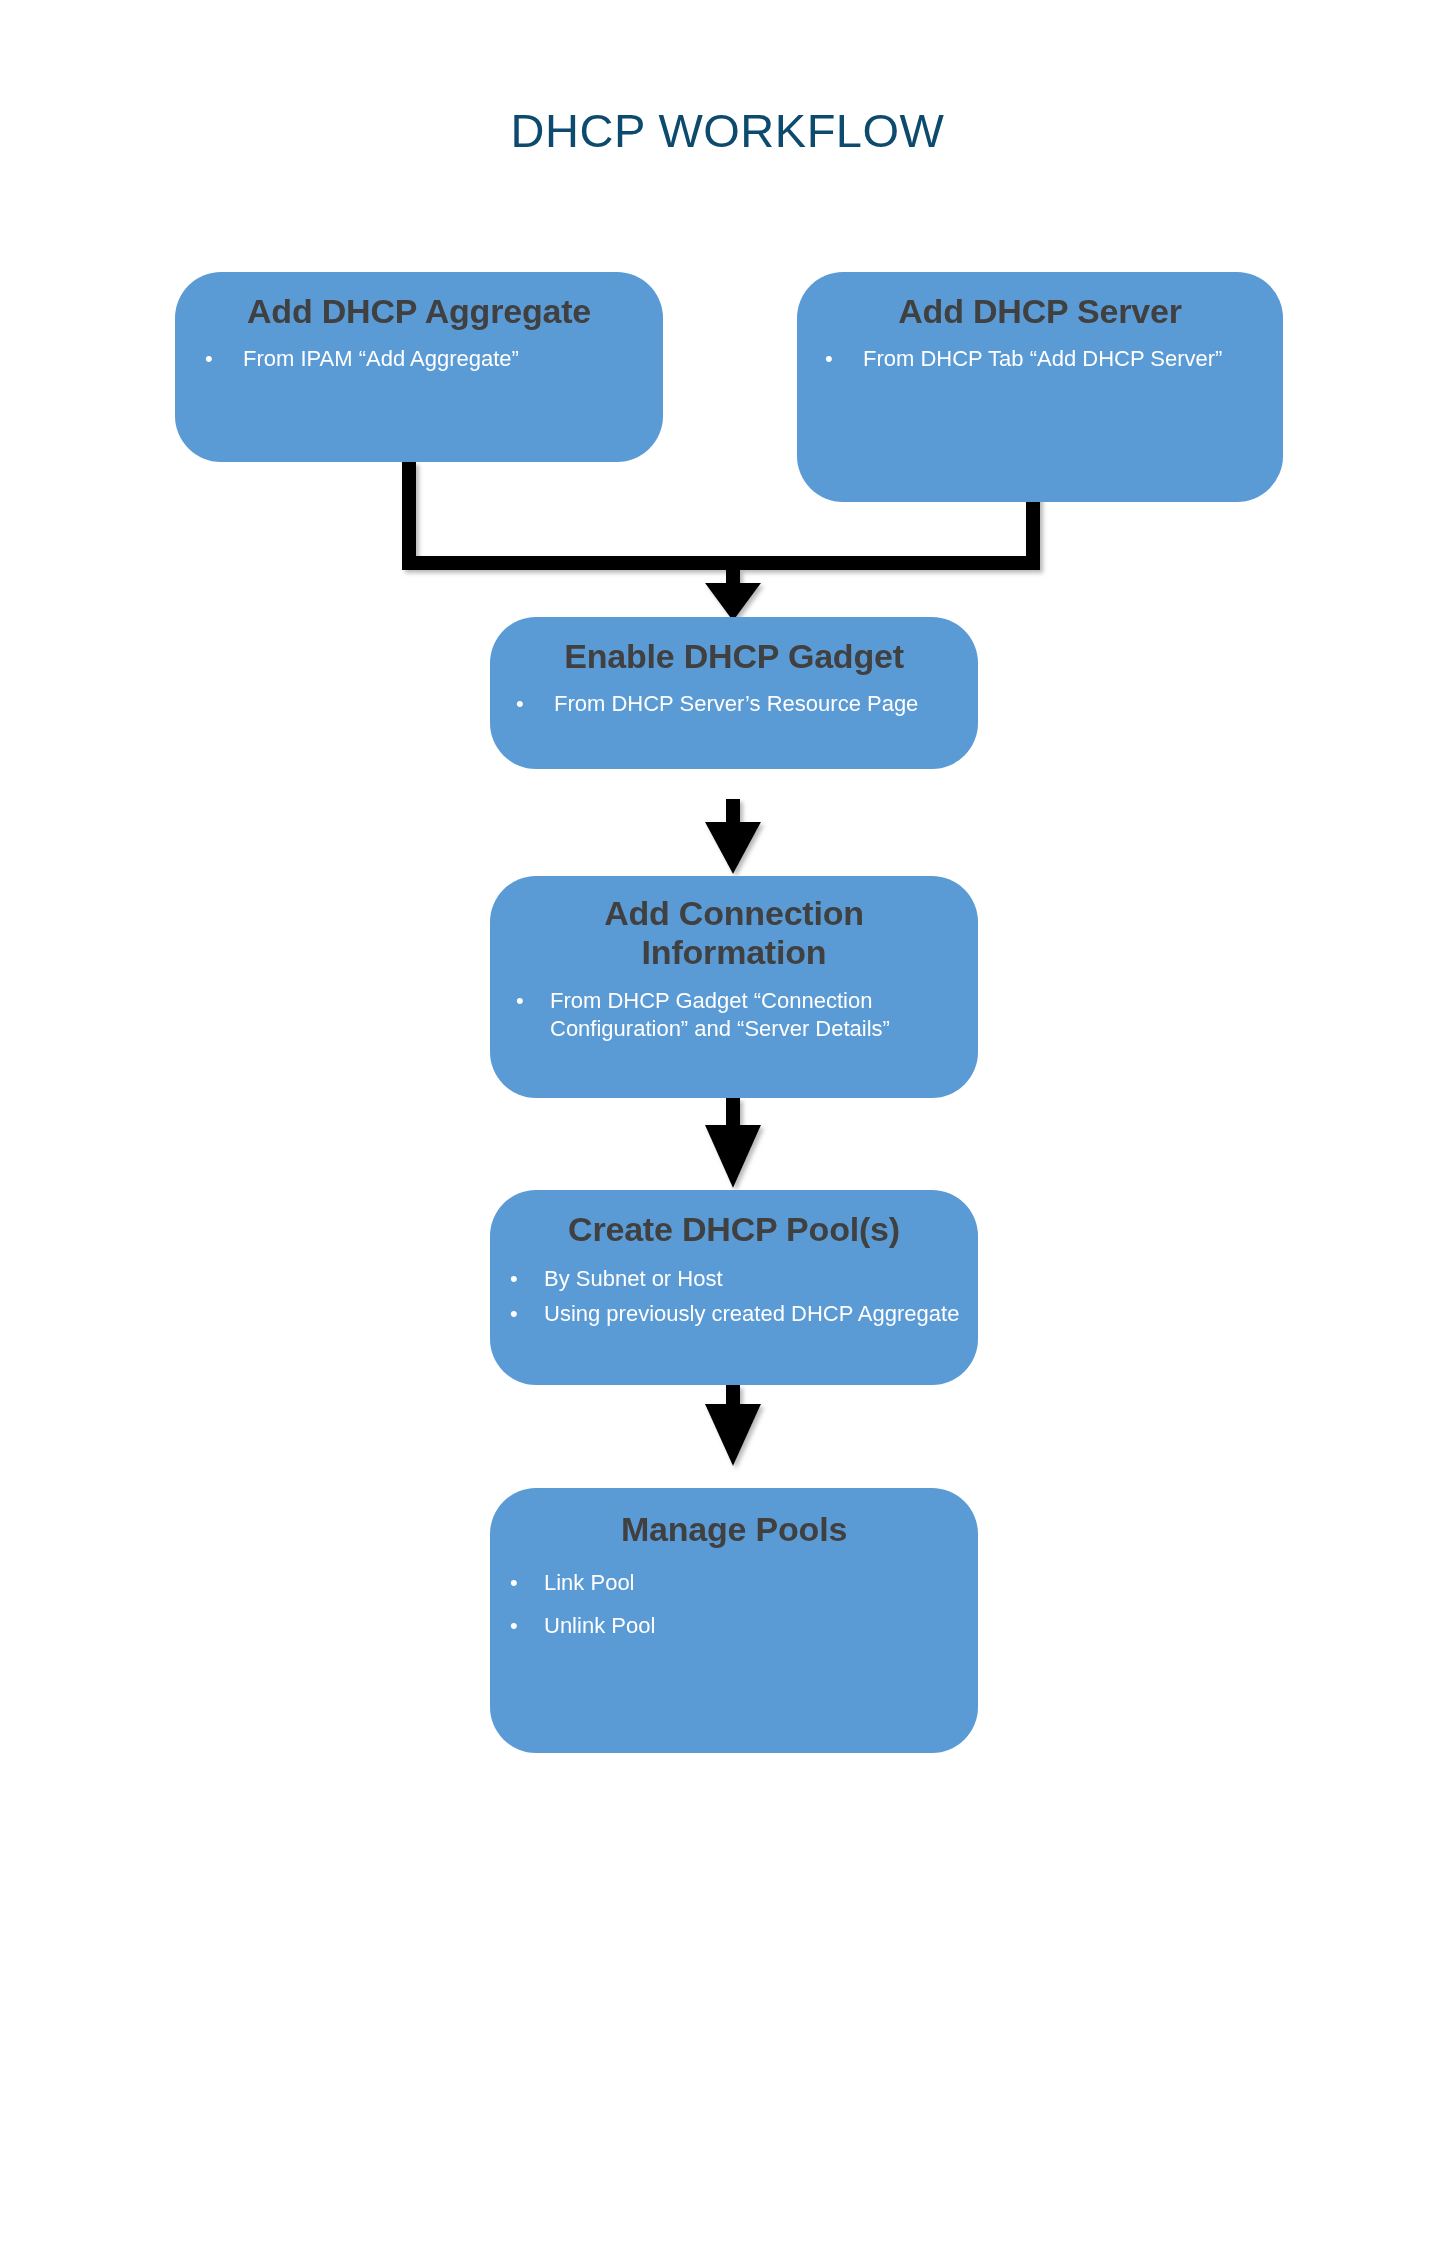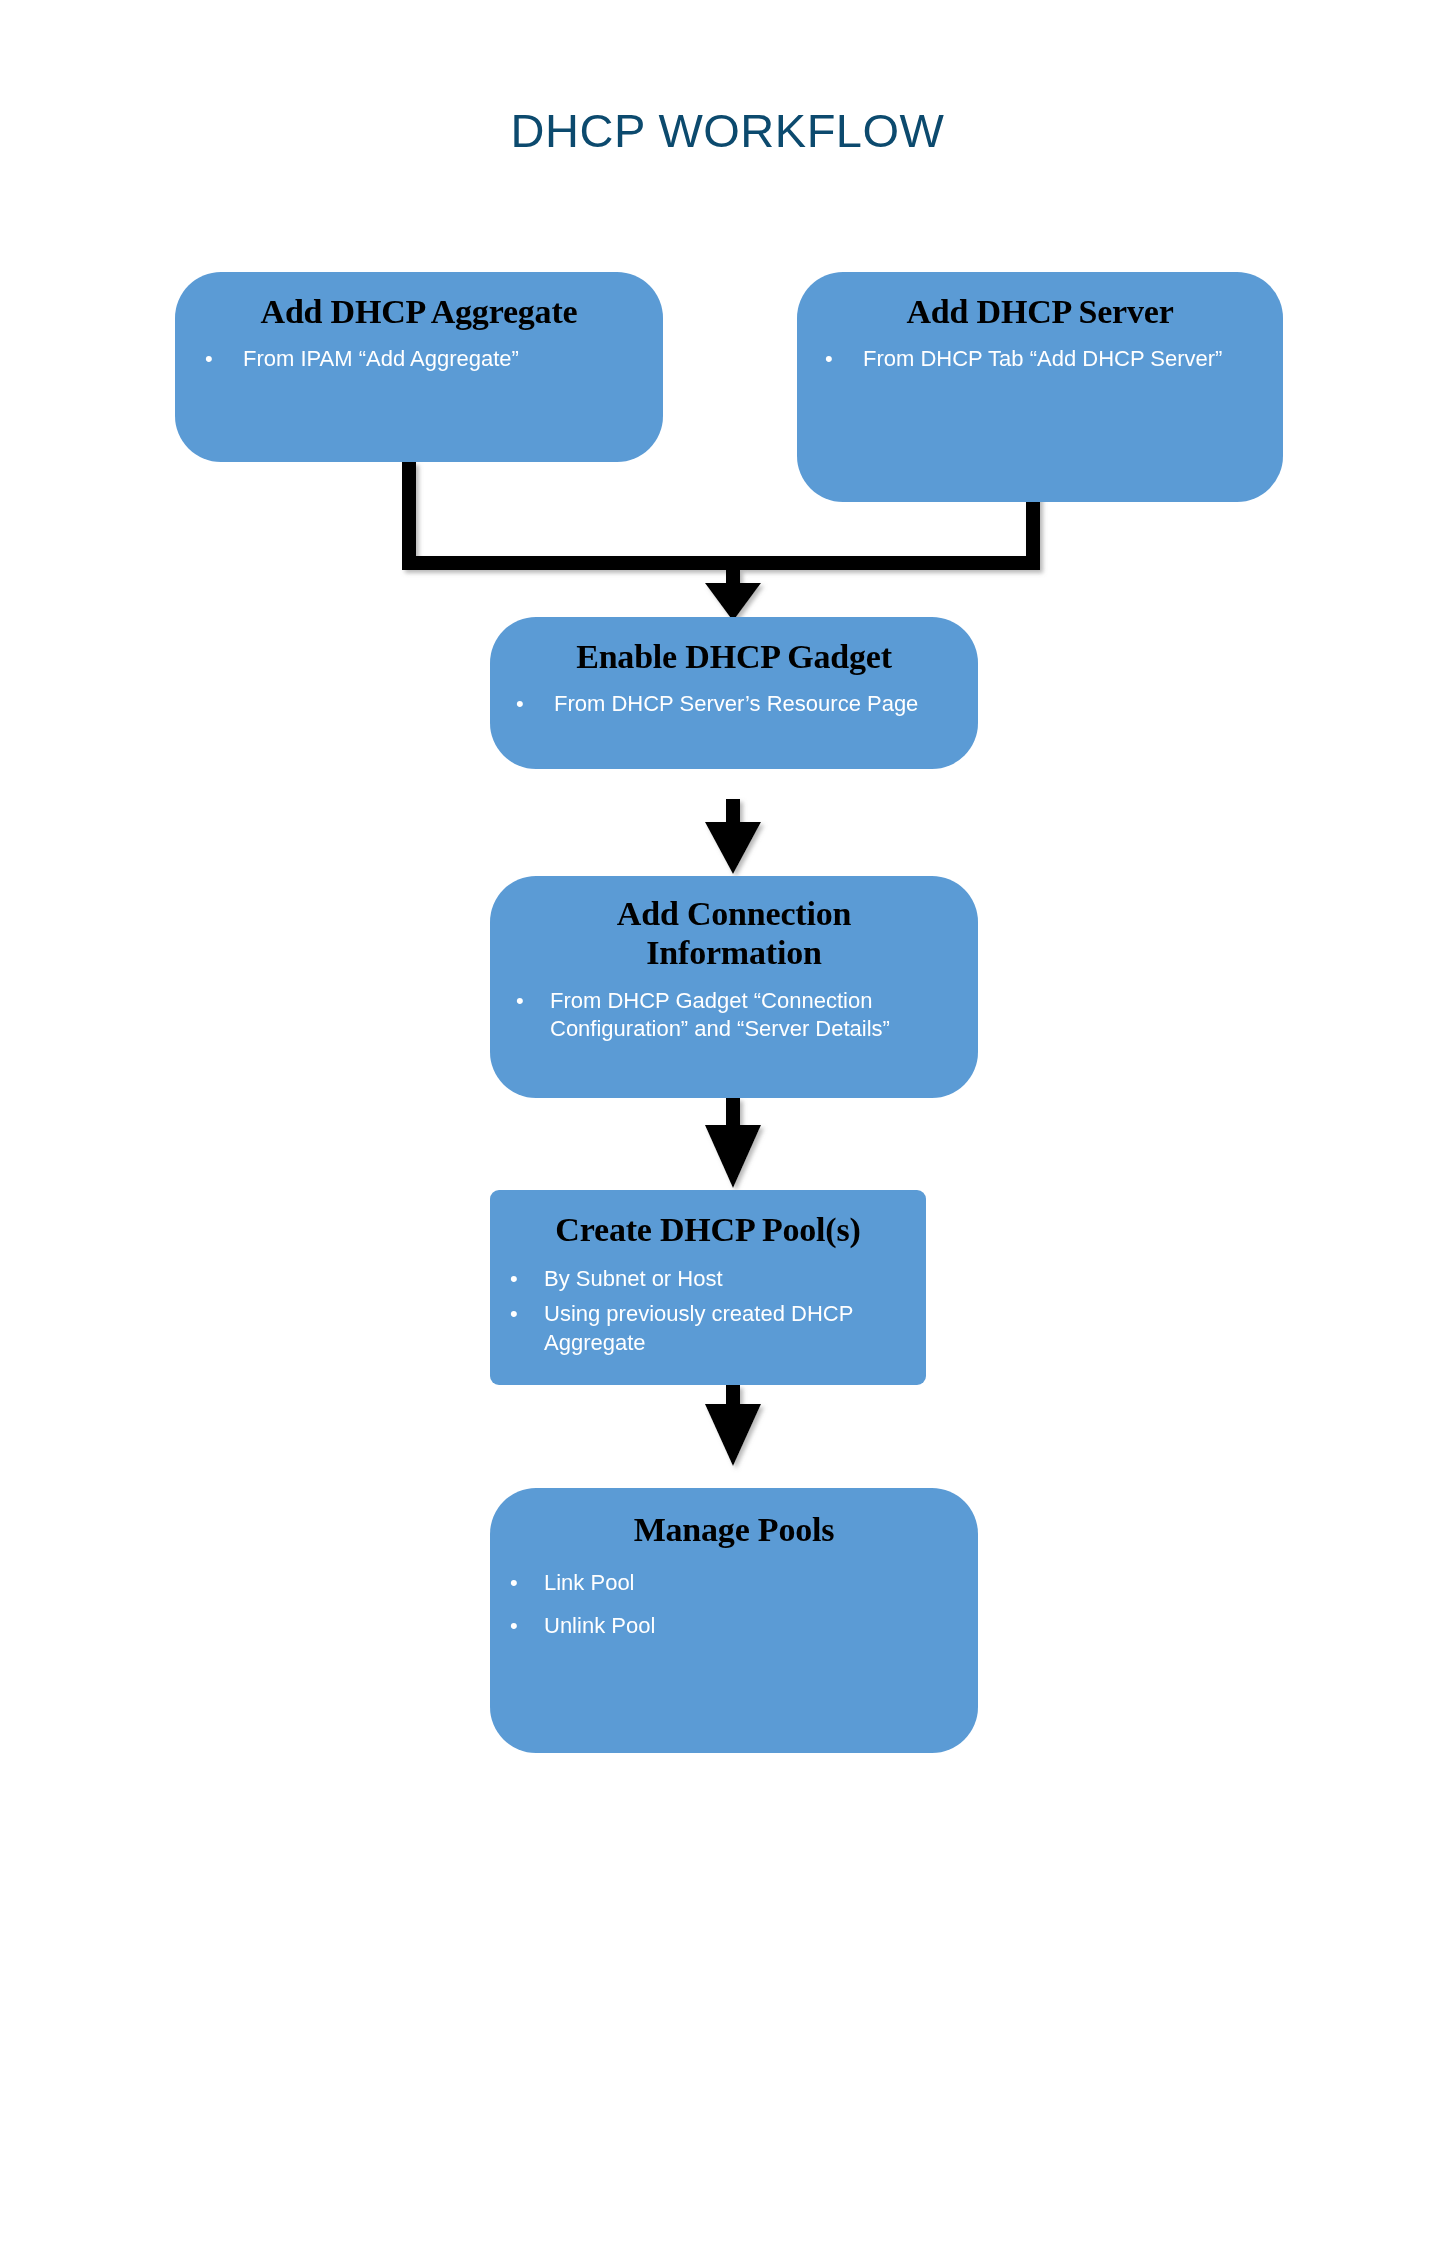--- a/index.html
+++ b/index.html
@@ -38,25 +38,25 @@
   .node {
     position: absolute;
     background: #5B9BD5;
     border-radius: 46px;
     box-sizing: border-box;
     padding: 0;
     overflow: hidden;
   }
 
   .node-title {
-    color: #000000;
+    color: #404040;
     font-weight: bold;
     text-align: center;
     line-height: 1.16;
-    font-family: Liberation Serif, serif;
+    font-family: Liberation Sans, sans-serif;
     letter-spacing: -0.2px;
   }
 
   .node-bullets {
     list-style: none;
     margin: 0;
     padding: 0;
     color: #ffffff;
   }
   .node-bullets li {
@@ -102,21 +102,21 @@
   
   #box-connection {
     left: 490px; top: 876px; width: 488px; height: 222px;
   }
   #box-connection .node-title { font-size: 34px; margin-top: 18px; }
   #box-connection .node-bullets { margin-top: 14px; padding-left: 26px; }
   #box-connection .node-bullets li { font-size: 22px; padding-left: 34px; }
 
   
   #box-pools {
-    left: 490px; top: 1190px; width: 436px; height: 195px; border-radius: 9px;
+    left: 490px; top: 1190px; width: 488px; height: 195px;
   }
   #box-pools .node-title { font-size: 34px; margin-top: 20px; }
   #box-pools .node-bullets { margin-top: 16px; padding-left: 20px; }
   #box-pools .node-bullets li { font-size: 22px; padding-left: 34px; margin-bottom: 6px; }
 
   
   #box-manage {
     left: 490px; top: 1468px; width: 488px; height: 265px; margin-top: 20px;
   }
   #box-manage .node-title { font-size: 34px; margin-top: 22px; }

